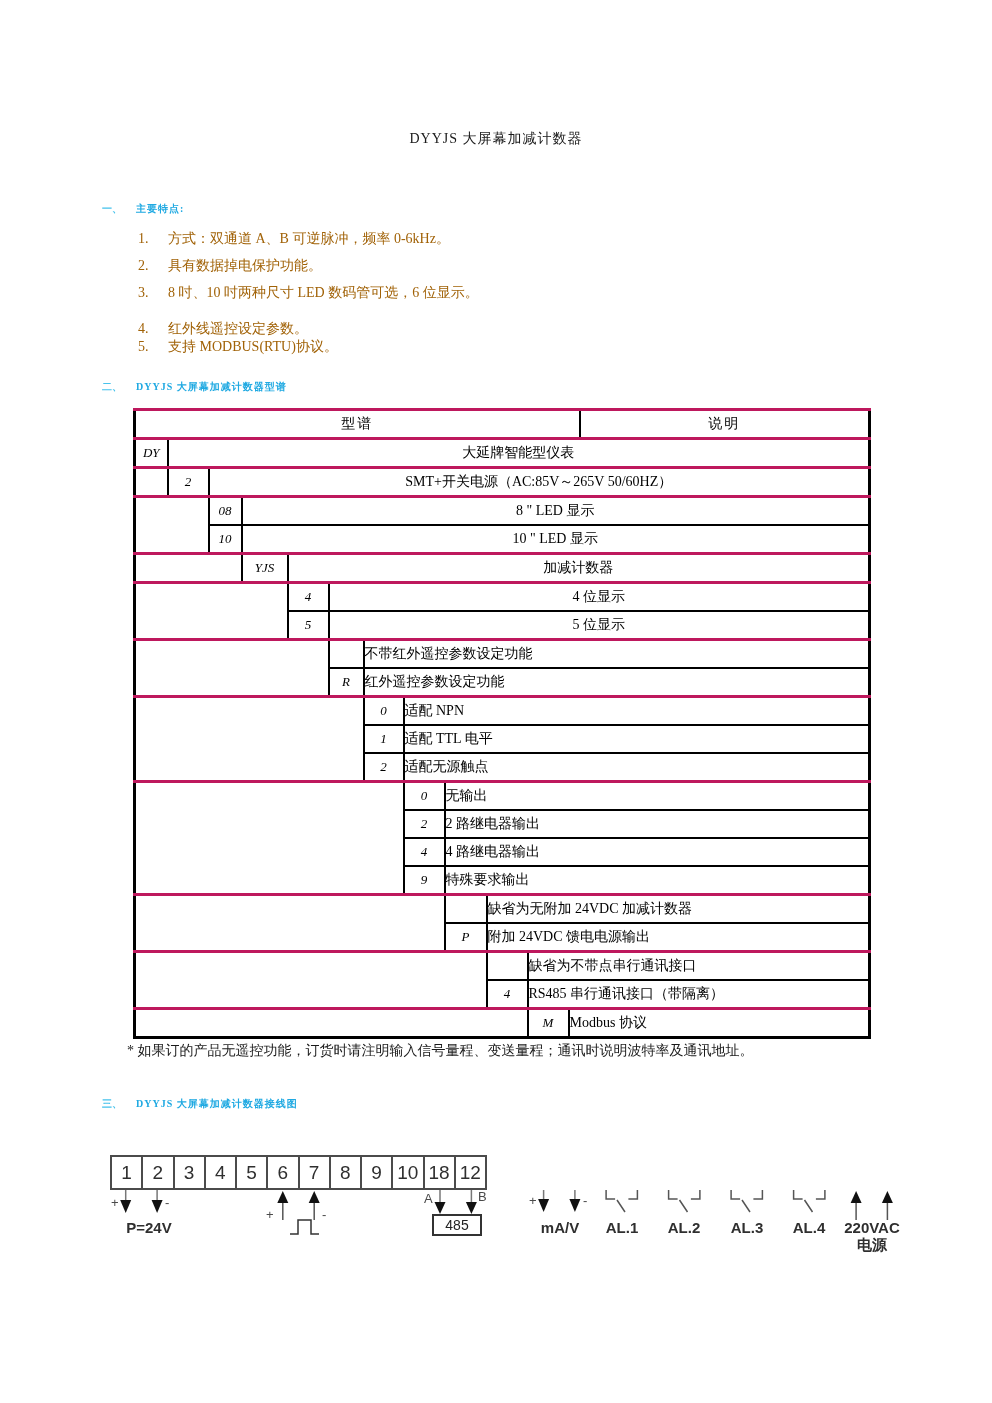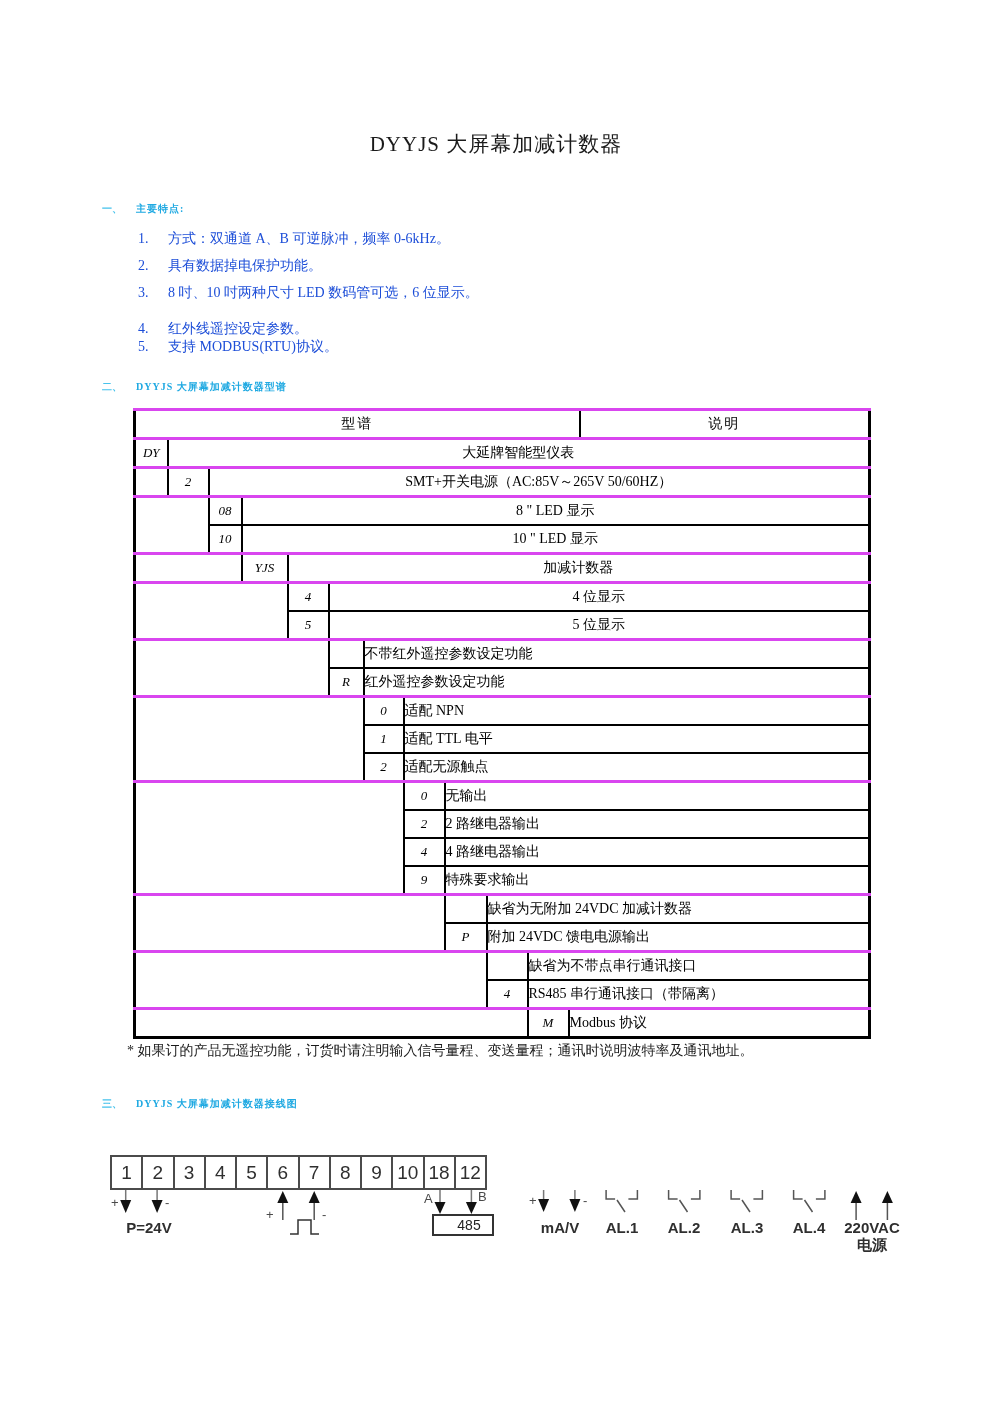--- a/index.html
+++ b/index.html
@@ -2,42 +2,42 @@
 <html><head>
 <meta charset="utf-8">
 <style>
   html,body{margin:0;padding:0;background:#ffffff;}
   .page{
     position:relative;width:992px;height:1403px;background:#ffffff;overflow:hidden;
     font-family:"Liberation Serif","DejaVu Serif",serif;color:#111;
   }
   .doc-title{
     position:absolute;top:130px;left:0;width:992px;text-align:center;
-    font-size:21px;letter-spacing:1px;color:#1a1a1a;
+    font-size:14px;letter-spacing:1px;color:#1a1a1a;
   }
   .sec-head{position:absolute;left:102px;font-size:10px;font-weight:bold;}
   .sec-prefix{color:#49C3EC;font-weight:bold;margin-right:14px;}
   .sec-label{color:#1FA9E2;font-weight:bold;letter-spacing:1px;}
   #features-head{top:202px;}
   #spectrum-head{top:380px;}
   #wiring-head{top:1097px;font-family:Liberation Serif, serif;}
 
-  .feature-item{position:absolute;left:138px;font-size:14px;color:#1d4ed8;white-space:nowrap;}
+  .feature-item{position:absolute;left:138px;font-size:14px;color:#a16207;white-space:nowrap;}
   .feature-num{display:inline-block;width:18px;}
   .feature-text{margin-left:12px;}
 
   
   #spectrum-table{
     position:absolute;left:133px;top:408px;
     border-collapse:collapse;table-layout:fixed;width:735px;
     border:3px solid #000;font-size:14px;color:#000;
   }
   #spectrum-table td{border:2px solid #000;height:26px;line-height:26px;
     overflow:hidden;white-space:nowrap;padding:0;}
-  #spectrum-table tr.group-start td{border-top:3px solid #d946ef;}
+  #spectrum-table tr.group-start td{border-top:3px solid #be185d;}
   #spectrum-table td.hdr{text-align:center;letter-spacing:2px;}
   #spectrum-table td.code{text-align:center;font-size:13px;font-style:italic;}
   #spectrum-table td.desc.center{text-align:center;}
   #spectrum-table td.desc.left{text-align:left;}
 
   .note{position:absolute;left:127px;top:1042px;font-size:14px;color:#1a1a1a;white-space:nowrap;}
 
   
   .tblock{position:absolute;top:1155px;height:120px;}
   #left-block{left:110px;width:377px;}
@@ -46,21 +46,21 @@
   .tcell{flex:1;display:flex;align-items:center;justify-content:center;
     border-left:2px solid #4b4b4b;
     font-family:"Liberation Sans","DejaVu Sans",sans-serif;font-size:19px;color:#2f2f2f;}
   .tcell:first-child{border-left:none;}
   .sym{position:absolute;left:0;top:35px;}
   .dlabel{position:absolute;font-family:"Liberation Sans","DejaVu Sans",sans-serif;
     font-weight:bold;font-size:15px;color:#2f2f2f;text-align:center;white-space:nowrap;}
   .comm-box{position:absolute;left:322px;top:59px;width:46px;height:18px;
     border:2px solid #333;background:#fff;
     font-family:"Liberation Sans","DejaVu Sans",sans-serif;font-size:14px;color:#222;
-    display:flex;align-items:center;justify-content:center;padding-left:12px;}
+    display:flex;align-items:center;justify-content:center;}
   .sym text{font-family:"Liberation Sans","DejaVu Sans",sans-serif;font-size:13px;fill:#4a4a4a;}
 </style>
 </head>
 <body>
 
 <div class="page">
 
   <div class="doc-title">DYYJS 大屏幕加减计数器</div>
 
   <div class="sec-head" id="features-head">

